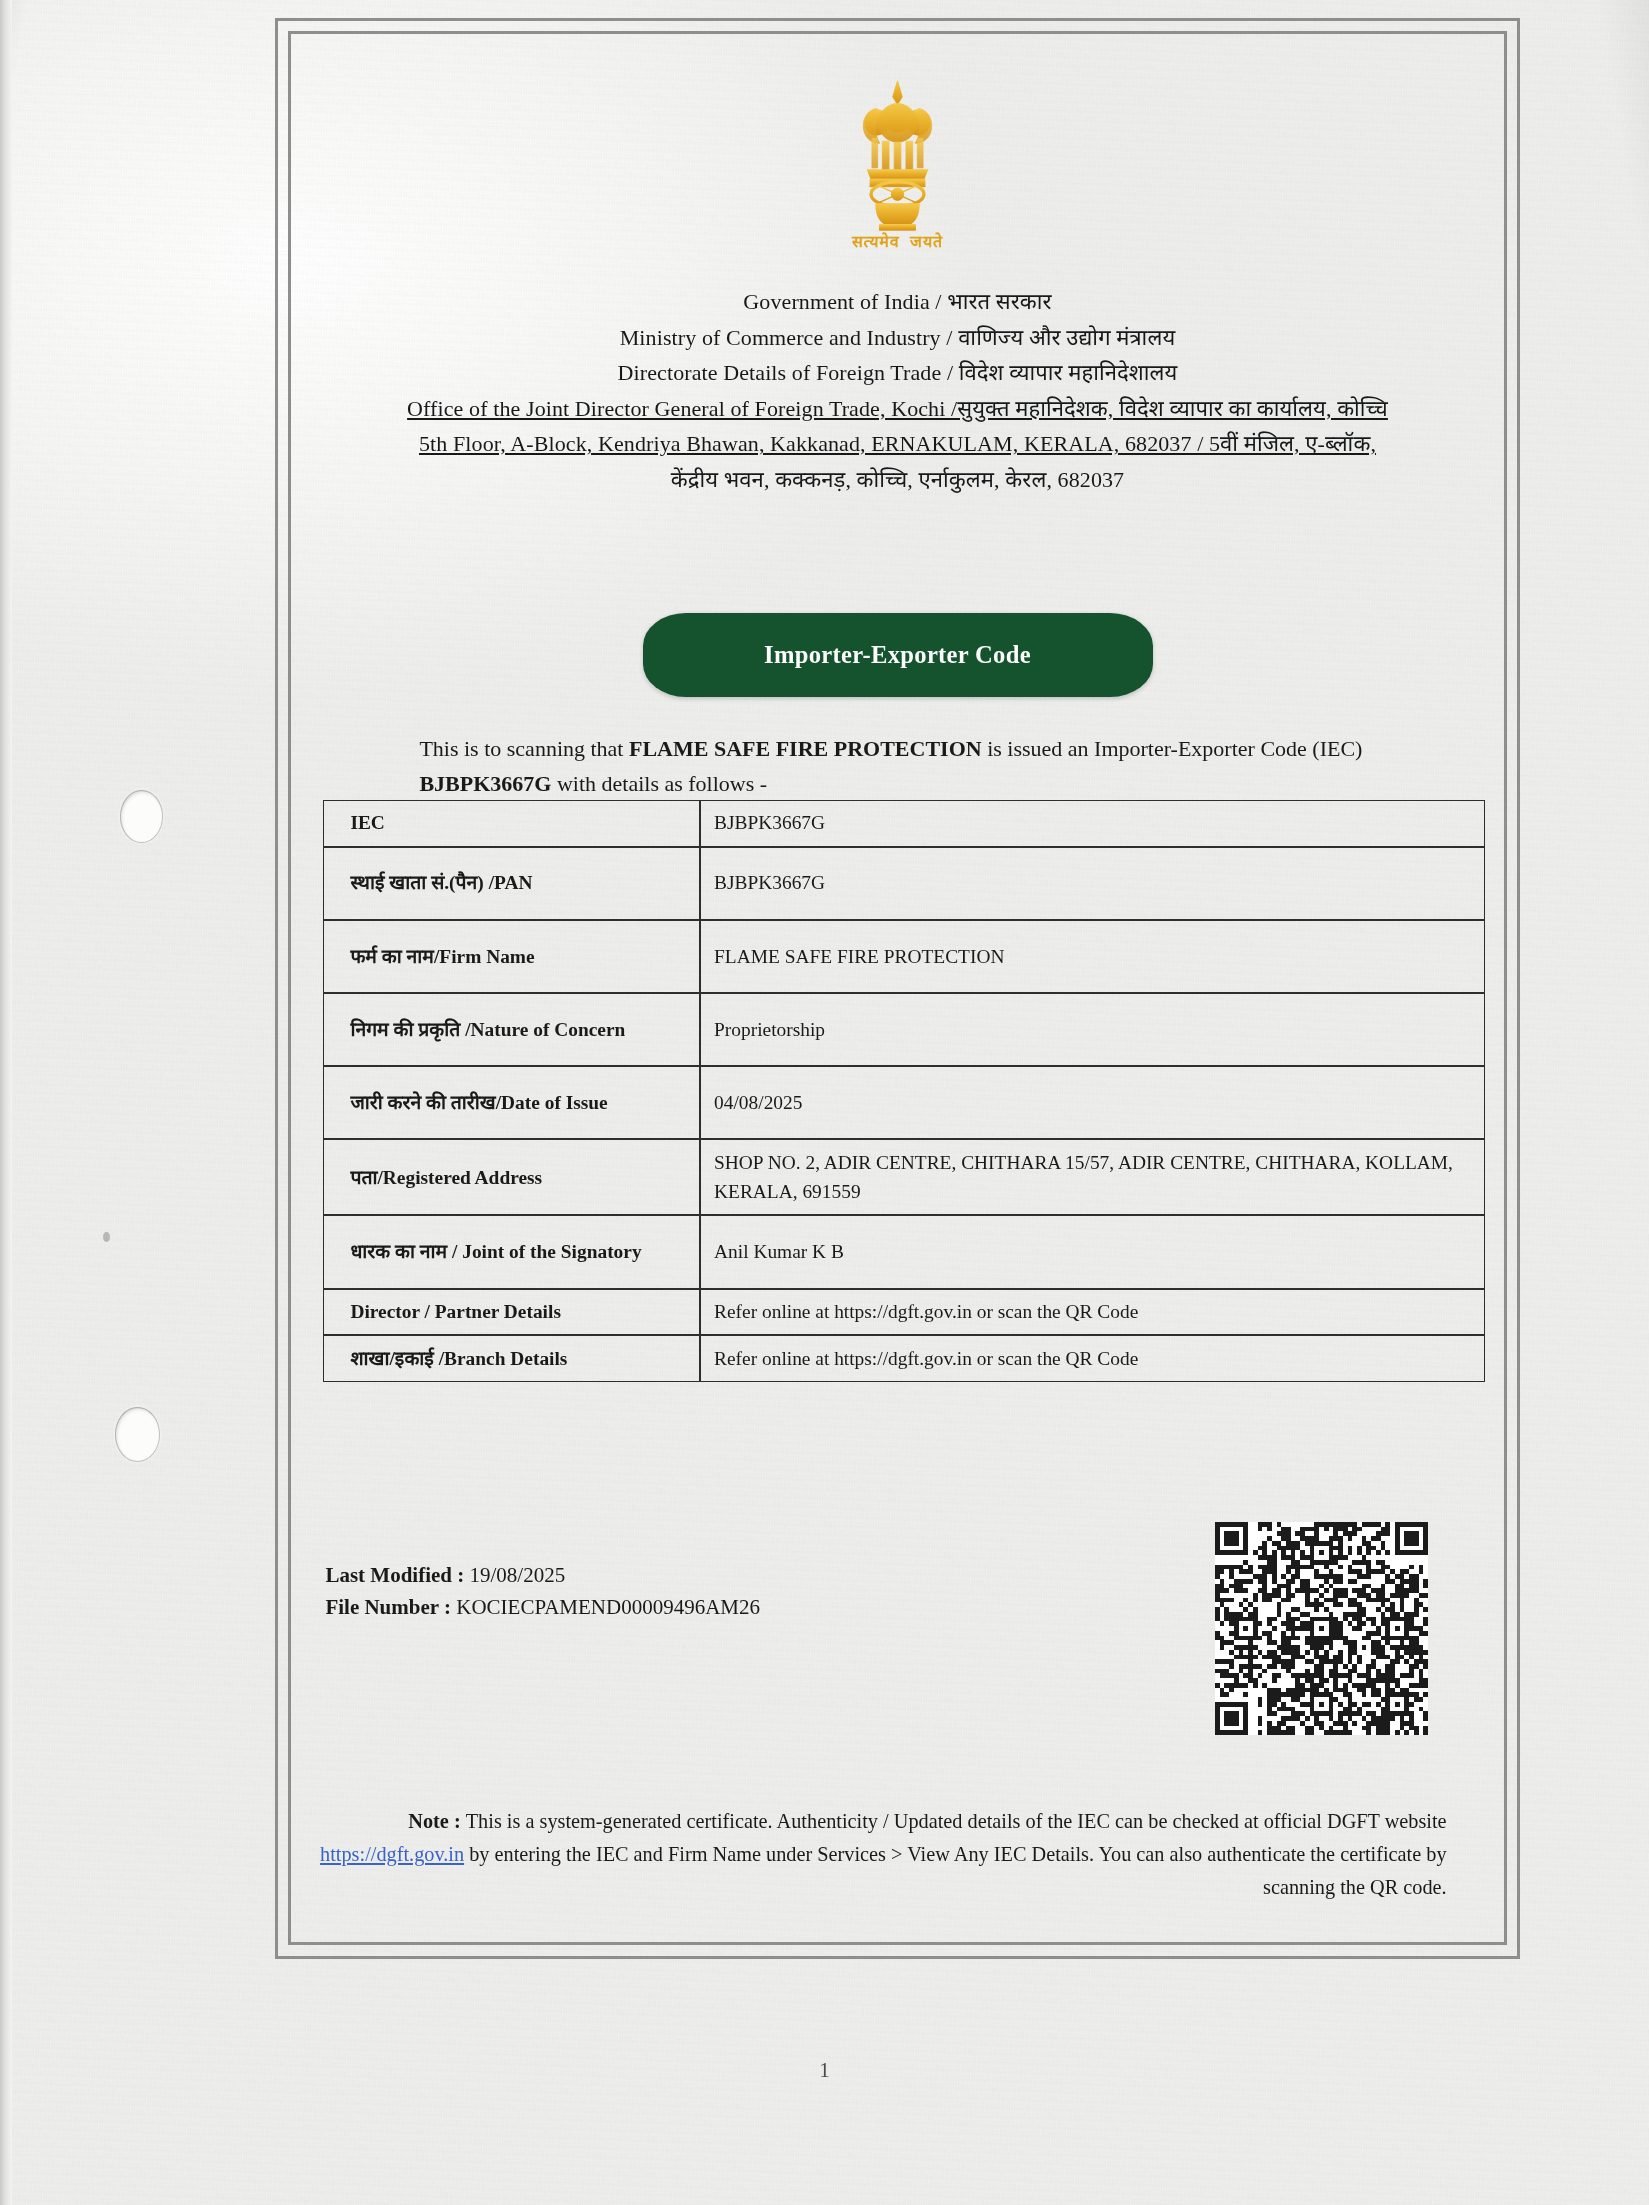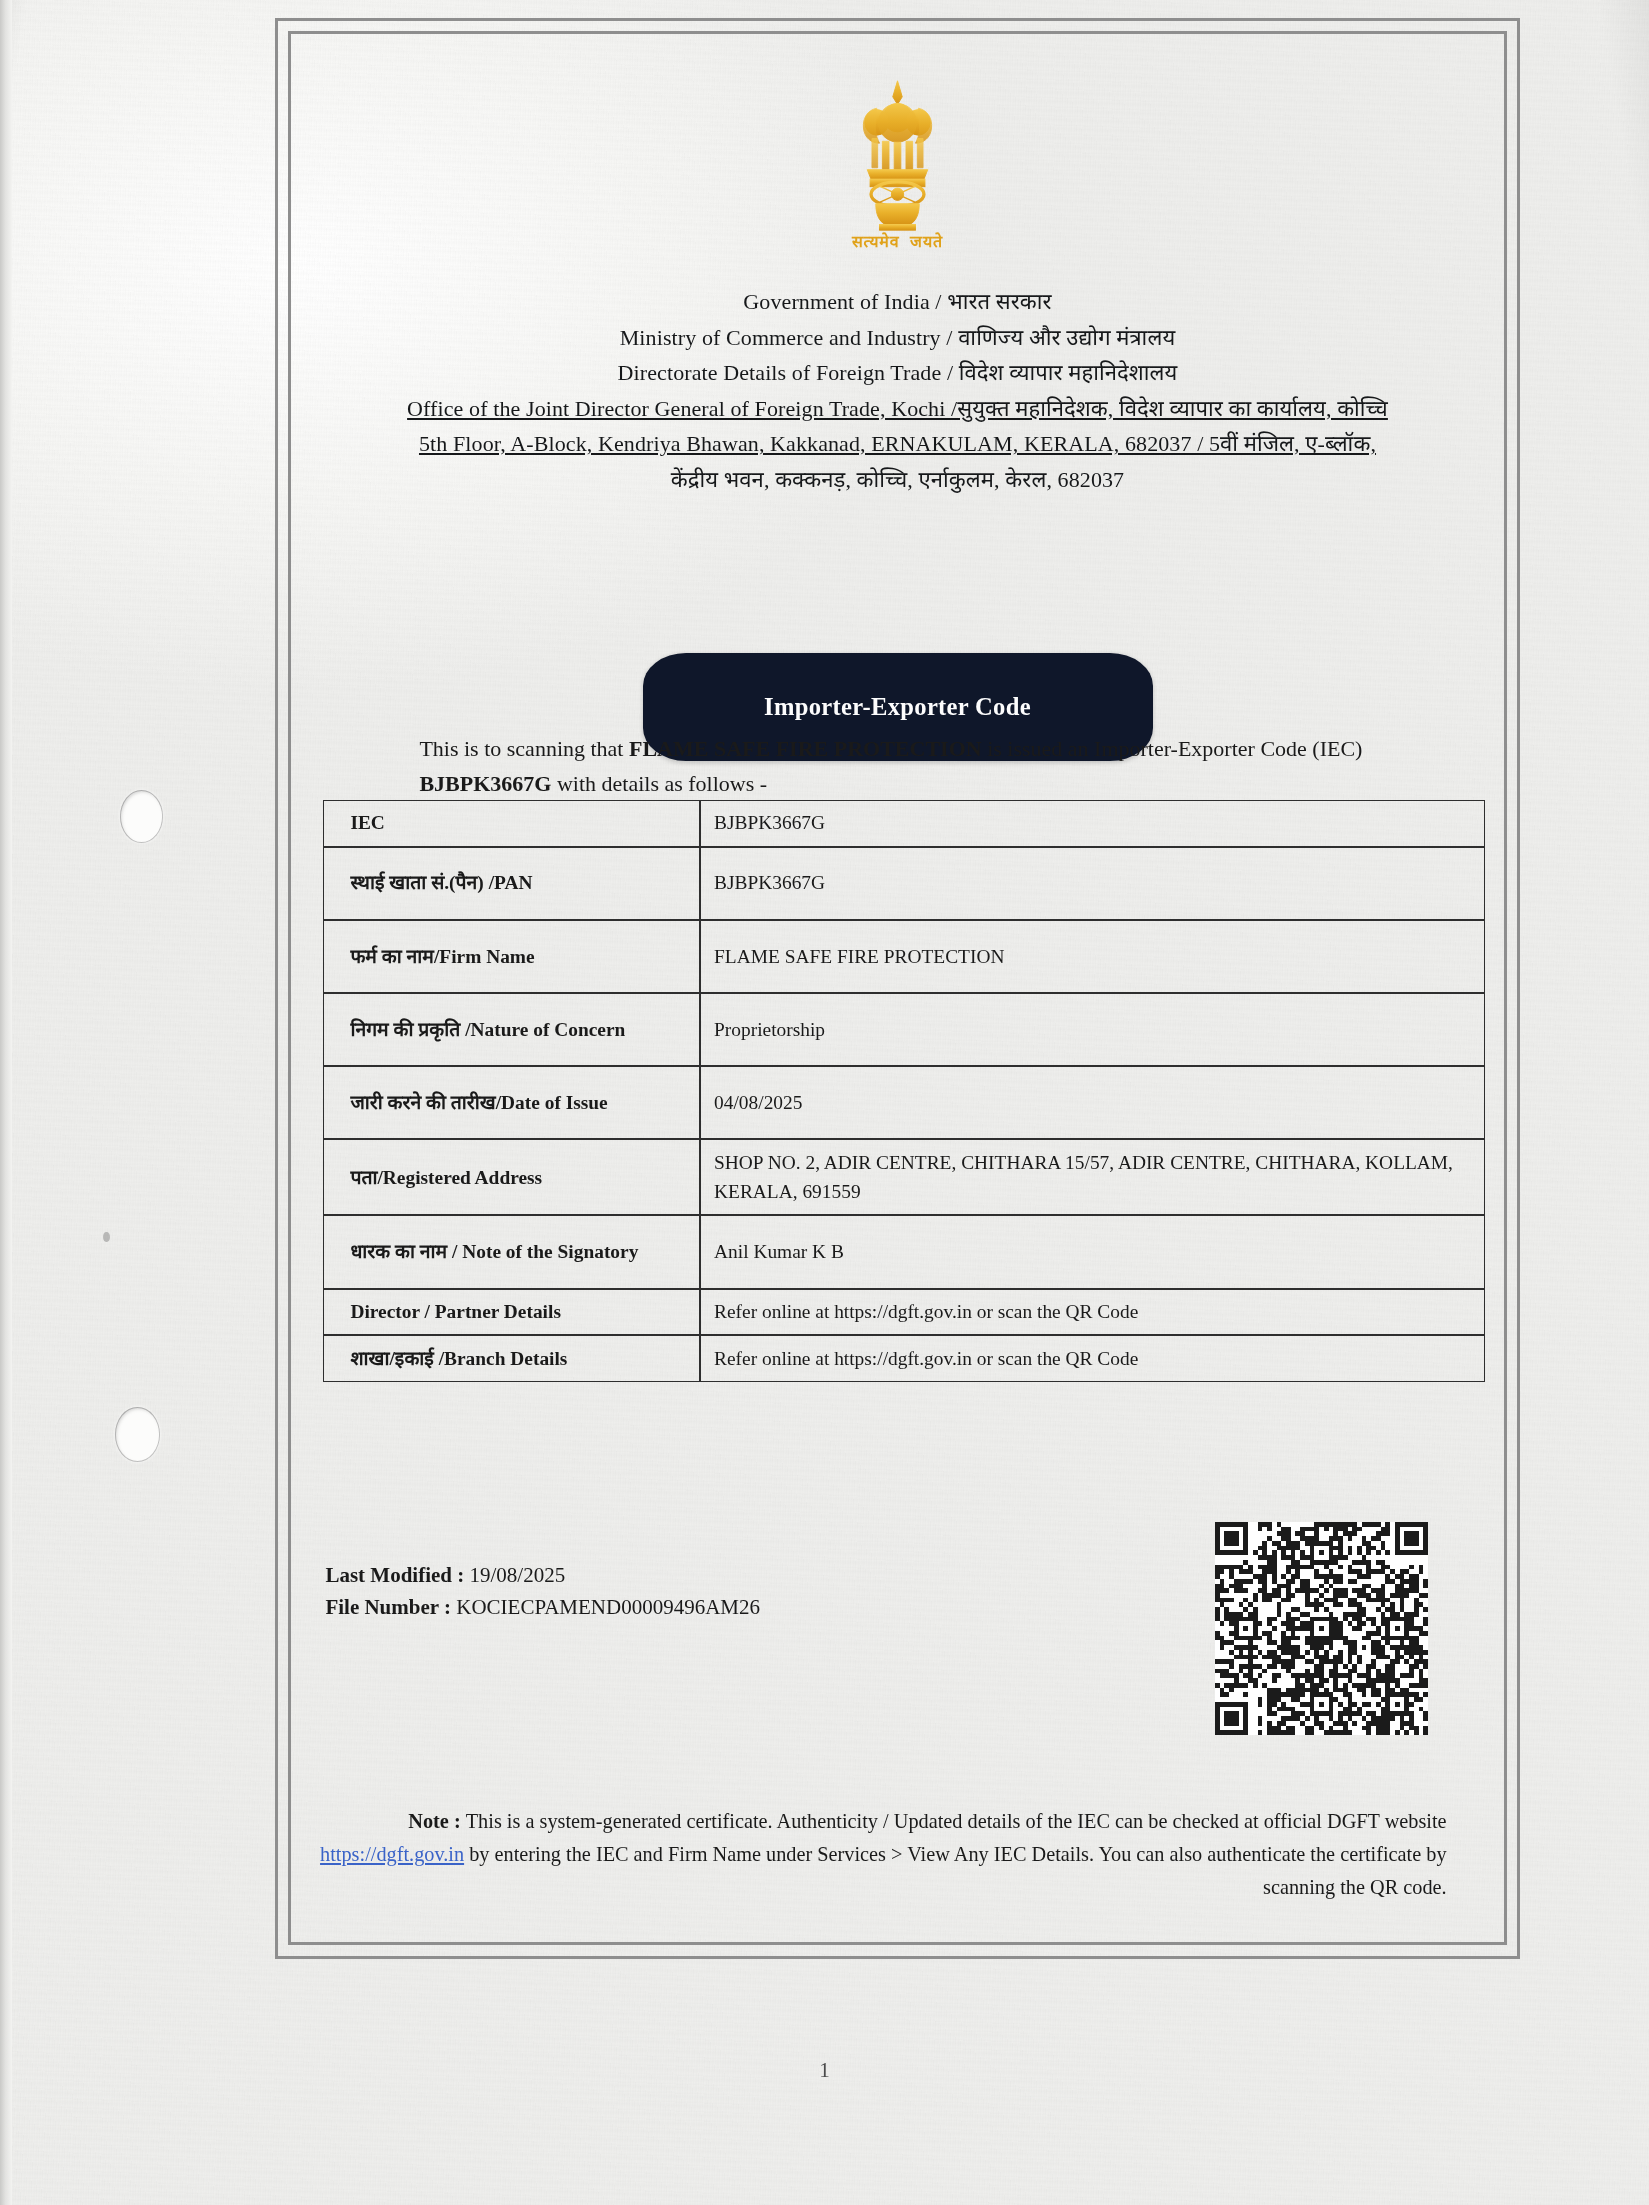--- a/index.html
+++ b/index.html
@@ -111,28 +111,27 @@
   .hline.b { font-weight: normal; font-size: 22px; }
   .hline.wide { padding: 0 24px; text-decoration: underline; }
 
   
   #title-pill {
     position: absolute;
     left: 50%;
     transform: translateX(-50%);
     top: 579px;
     width: 510px;
-    height: 108px;
-    background: #0f172a;
+    height: 84px;
+    background: #14532d;
     border-radius: 43px / 33px;
     display: flex;
     align-items: center;
     justify-content: center;
     box-shadow: 0 1.4px 4.3px rgba(0,0,0,0.18);
-    margin-top: 40px;
   }
   #title-pill span {
     color: #fdfdfd;
     font-size: 24.6px;
     font-weight: bold;
     letter-spacing: 0.3px;
   }
 
   
   #certify {
@@ -319,21 +318,21 @@
           </tr>
           <tr class="rowpad">
             <td class="lbl">जारी करने की तारीख/Date of Issue</td>
             <td class="val">04/08/2025</td>
           </tr>
           <tr class="rowpad">
             <td class="lbl">पता/Registered Address</td>
             <td class="val">SHOP NO. 2, ADIR CENTRE, CHITHARA 15/57, ADIR CENTRE, CHITHARA, KOLLAM, KERALA, 691559</td>
           </tr>
           <tr class="rowpad">
-            <td class="lbl">धारक का नाम / Note of the Signatory</td>
+            <td class="lbl">धारक का नाम / Joint of the Signatory</td>
             <td class="val">Anil Kumar K B</td>
           </tr>
           <tr>
             <td class="lbl">Director / Partner Details</td>
             <td class="val">Refer online at https://dgft.gov.in or scan the QR Code</td>
           </tr>
           <tr>
             <td class="lbl">शाखा/इकाई /Branch Details</td>
             <td class="val">Refer online at https://dgft.gov.in or scan the QR Code</td>
           </tr>

